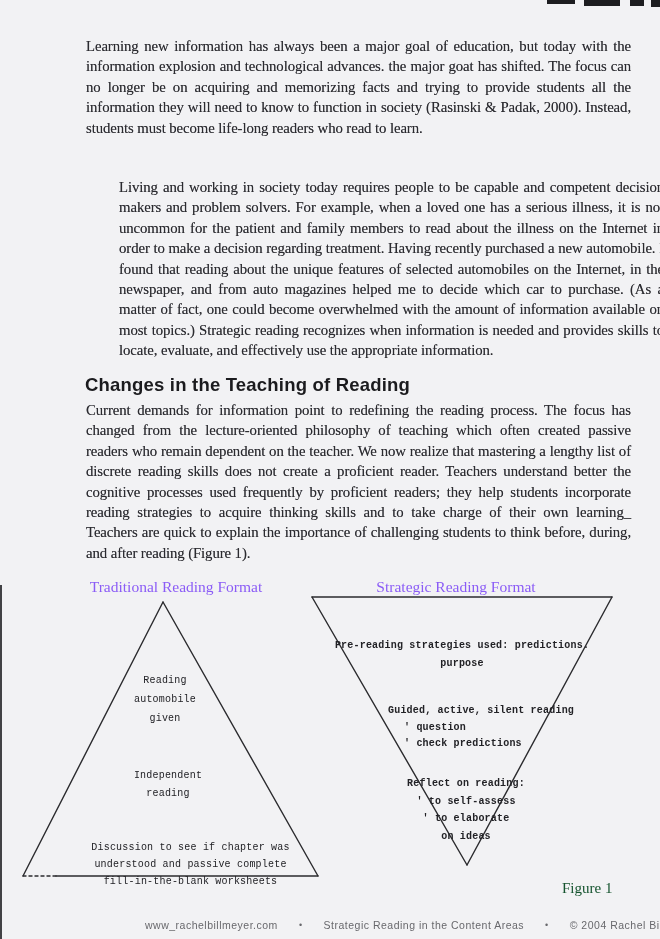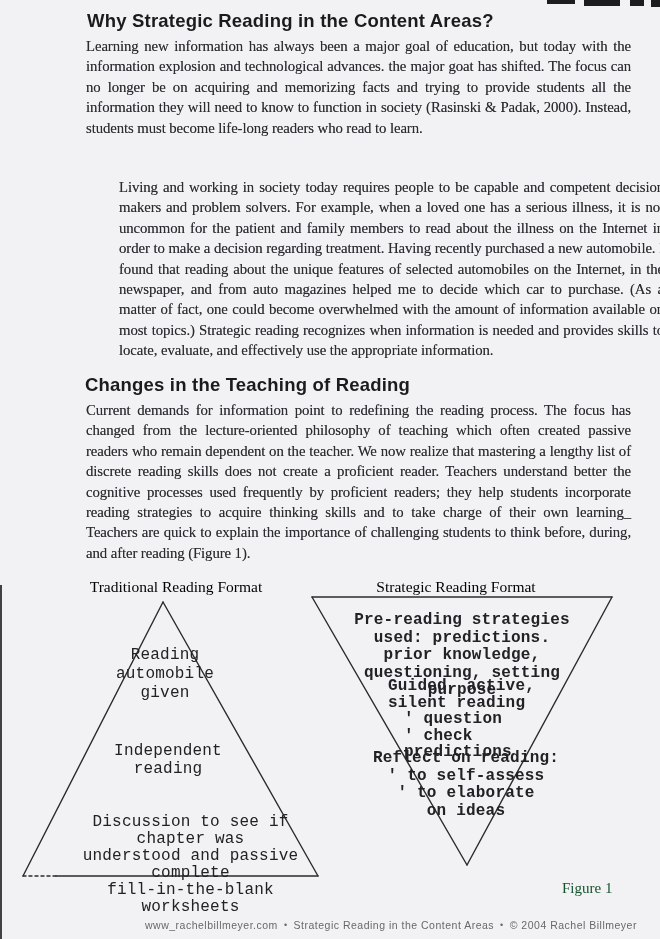--- a/index.html
+++ b/index.html
@@ -30,61 +30,60 @@
     text-align:justify; color:#2b2b30;
     text-shadow:0 0 .5px rgba(40,40,45,.55);
   }
   .p1 { top:36px; }
   .p2 { top:177px;margin-left:33px; }
   .p3 { top:400px; }
 
   
   .tri-label {
     position:absolute; top:578px; width:220px; text-align:center;
-    font-size:15.5px; color:#000000;
+    font-size:15.5px; color:#8b5cf6;
   }
   .tri-label.left  { left:66px; }
   .tri-label.right { left:346px; }
   .diagram-svg { position:absolute; left:0; top:590px; }
   .tri-text {
     position:absolute; font-family:"Liberation Mono", monospace;
-    font-size:16px; line-height:17px; letter-spacing:.2px;
-    text-align:center; color:#222226;
+    font-size:10px; line-height:17px; letter-spacing:.2px;
+    text-align:center; color:#222226;margin-top:25px;
   }
   .lt1 { left:105px; top:646px; width:120px; line-height:19px; }
   .lt2 { left:105px; top:742px; width:126px; line-height:18px; }
   .lt3 { left:68px;  top:814px; width:245px; }
   .rt1 { left:330px; top:612px; width:264px; font-weight:bold; line-height:17.5px; }
   .rt2 { left:388px; top:678px; width:190px; text-align:left; line-height:16.5px; font-weight:bold; }
   .rt2 .indent { padding-left:16px; }
   .rt3 { left:366px; top:750px; width:200px; line-height:17.5px; font-weight:bold; }
 
   .figure-caption { position:absolute; left:562px; top:880px; font-size:15px; color:#14532d; }
 
   
   .footer {
     position:absolute; left:145px; top:919px; width:515px;
-    display:flex; align-items:center; gap:6px;
+    display:flex; align-items:center; gap:21px;
     font-family:"Liberation Sans", sans-serif; font-size:10.5px;
     letter-spacing:.5px; color:#68686c; white-space:nowrap;
   }
   .footer .dot { font-size:9px; }
 </style>
 </head>
 <body>
 
 <div class="page">
 
   <div class="artifact" style="left:547px;top:0;width:28px;height:4px;"></div>
   <div class="artifact" style="left:584px;top:0;width:36px;height:6px;"></div>
   <div class="artifact" style="left:630px;top:0;width:14px;height:6px;"></div>
   <div class="artifact" style="left:651px;top:0;width:9px;height:7px;"></div>
   <div class="edge-line"></div>
 
-  <div class="h1">Why Strategic Reading in the Content Areas?</div>
   <div class="para p1">Learning new information has always been a major goal of education, but today with the information explosion and technological advances. the major goat has shifted. The focus can no longer be on acquiring and memorizing facts and trying to provide students all the information they will need to know to function in society (Rasinski &amp; Padak, 2000). Instead, students must become life-long readers who read to learn.</div>
   <div class="para p2">Living and working in society today requires people to be capable and competent decision makers and problem solvers. For example, when a loved one has a serious illness, it is not uncommon for the patient and family members to read about the illness on the Internet in order to make a decision regarding treatment. Having recently purchased a new automobile. I found that reading about the unique features of selected automobiles on the Internet, in the newspaper, and from auto magazines helped me to decide which car to purchase. (As a matter of fact, one could become overwhelmed with the amount of information available on most topics.) Strategic reading recognizes when information is needed and provides skills to locate, evaluate, and effectively use the appropriate information.</div>
   <div class="h2">Changes in the Teaching of Reading</div>
   <div class="para p3">Current demands for information point to redefining the reading process. The focus has changed from the lecture-oriented philosophy of teaching which often created passive readers who remain dependent on the teacher. We now realize that mastering a lengthy list of discrete reading skills does not create a proficient reader. Teachers understand better the cognitive processes used frequently by proficient readers; they help students incorporate reading strategies to acquire thinking skills and to take charge of their own learning_ Teachers are quick to explain the importance of challenging students to think before, during, and after reading (Figure 1).</div>
 
   <div class="tri-label left">Traditional Reading Format</div>
   <div class="tri-label right">Strategic Reading Format</div>
 
   <svg class="diagram-svg" width="660" height="292" viewBox="0 0 660 292">
 
@@ -112,21 +111,20 @@
     <div>reading</div>
   </div>
   <div class="tri-text lt3">
     <div>Discussion to see if chapter was</div>
     <div>understood and passive complete</div>
     <div>fill-in-the-blank worksheets</div>
   </div>
 
   <div class="tri-text rt1">
     <div>Pre-reading strategies used: predictions.</div>
-    <div>prior knowledge, questioning, setting</div>
     <div>purpose</div>
   </div>
   <div class="tri-text rt2">
     <div>Guided, active, silent reading</div>
     <div class="indent">' question</div>
     <div class="indent">' check predictions</div>
   </div>
   <div class="tri-text rt3">
     <div>Reflect on reading:</div>
     <div>' to self-assess</div>

